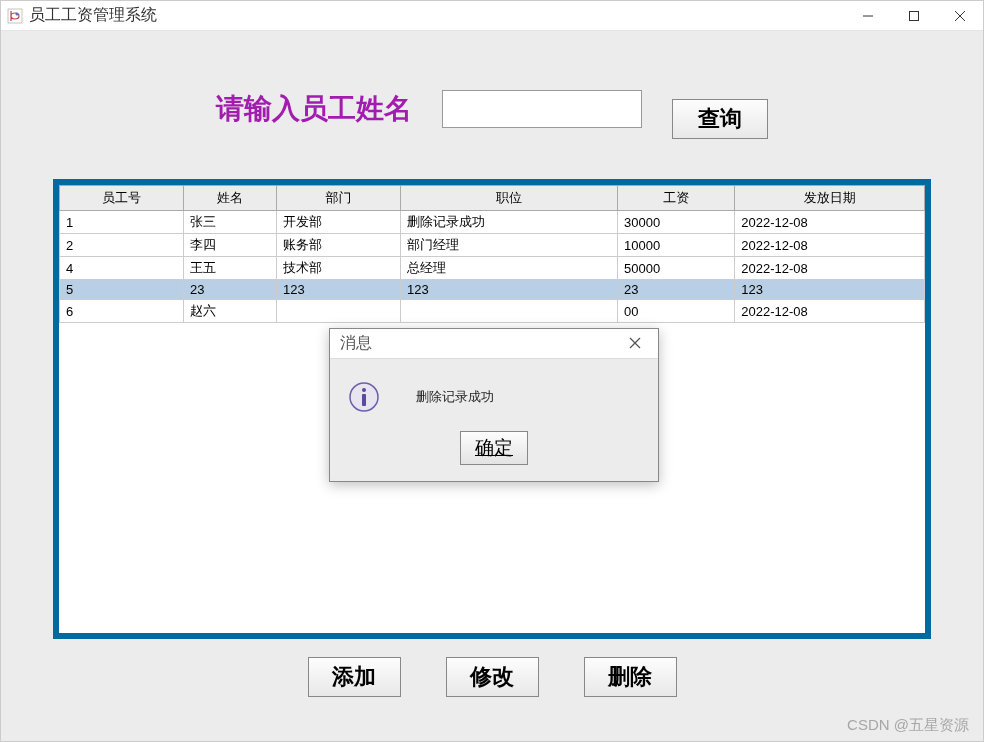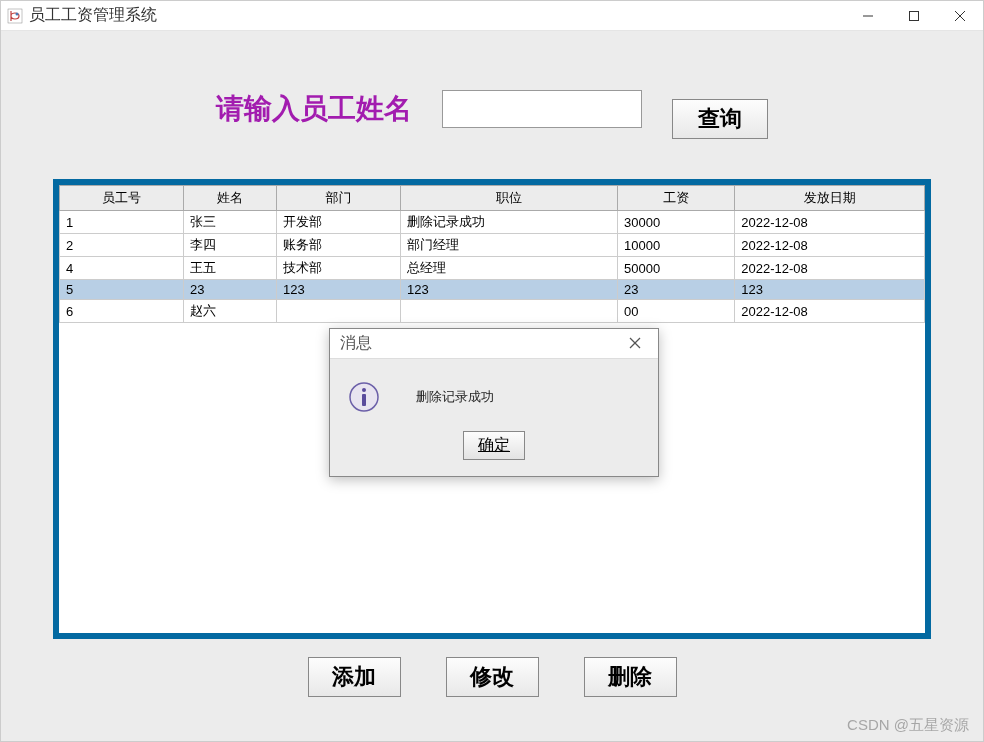--- a/index.html
+++ b/index.html
@@ -179,21 +179,21 @@
     }
     .dialog-footer {
       display: flex;
       justify-content: center;
       padding: 6px 0 16px 0;
     }
     .dialog-ok {
       background: linear-gradient(#fdfdfd, #e3e3e3);
       border: 1px solid #888;
       padding: 3px 14px;
-      font-size: 16px;
+      font-size: 19px;
       cursor: pointer;
       text-decoration: underline;
     }
     .watermark {
       position: absolute;
       right: 14px;
       bottom: 6px;
       font-size: 15px;
       color: rgba(120,120,120,0.6);
       pointer-events: none;

